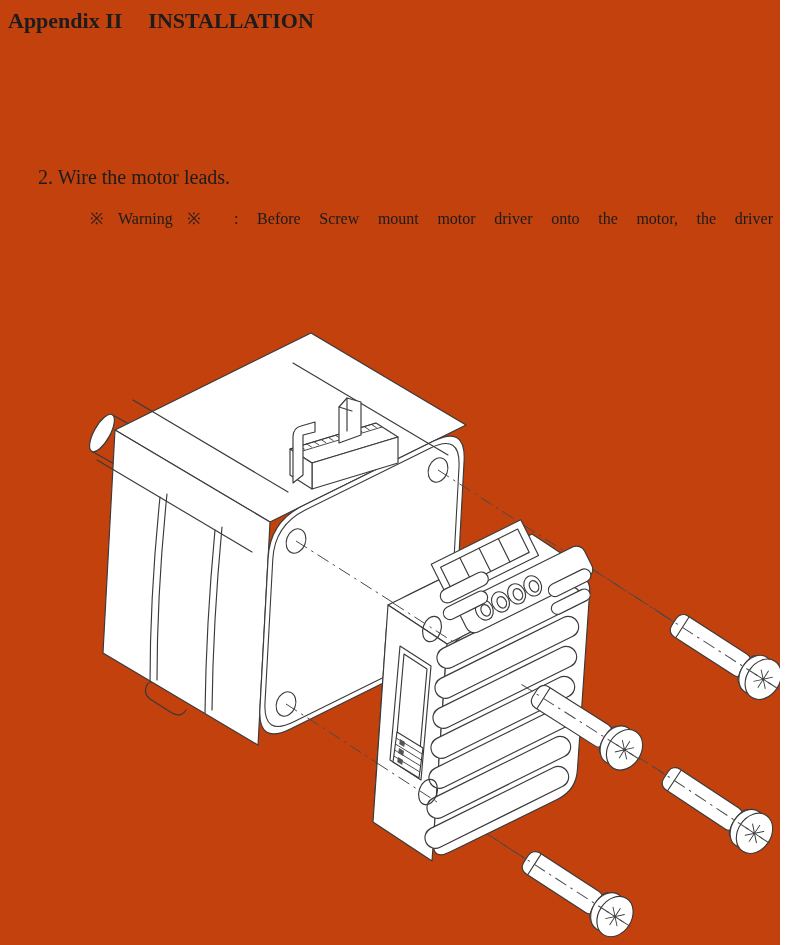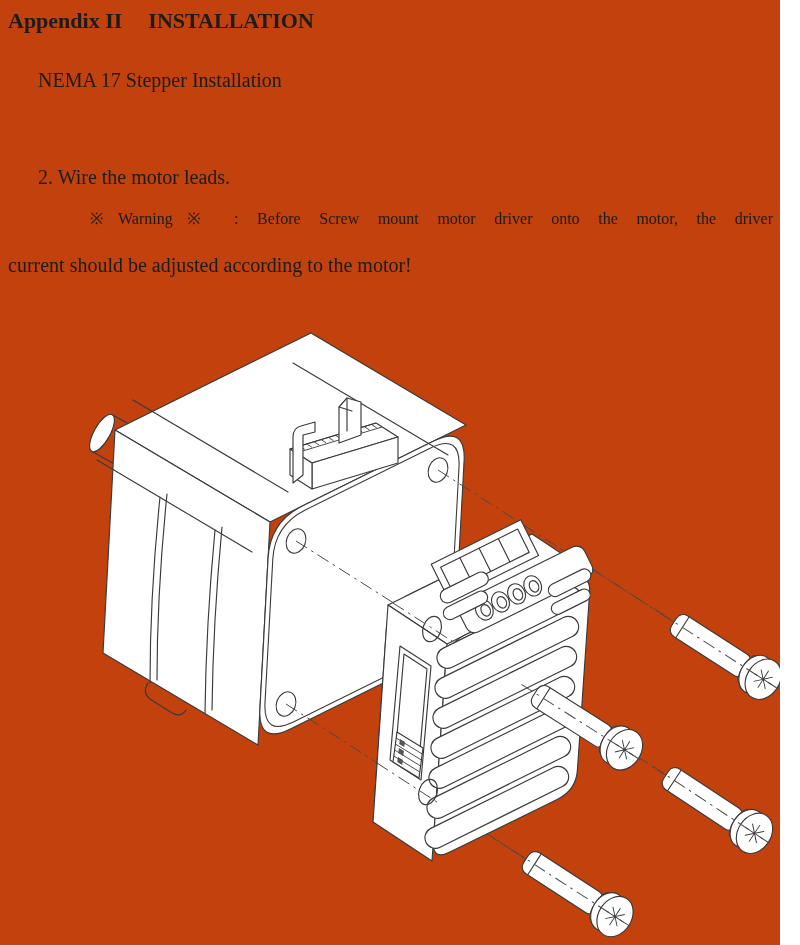--- a/index.html
+++ b/index.html
@@ -20,24 +20,22 @@
 </style>
 </head>
 <body>
 
 <div id="page">
 
   <div id="heading">
     <span>Appendix II</span><span class="gap"></span><span>INSTALLATION</span>
   </div>
 
-  <div class="doc-line" style="left:38px;top:68px">NEMA 17 Stepper Installation</div>
   <div class="doc-line" style="left:38px;top:165px">2. Wire the motor leads.</div>
   <div id="warn1">※Warning※ : Before Screw mount motor driver onto the motor, the driver</div>
-  <div class="doc-line" id="warn2">current should be adjusted according to the motor!</div>
 
   <figure id="fig" style="margin:0">
   <svg width="800" height="630" viewBox="0 0 800 630" role="img" aria-label="Exploded isometric line drawing: a motor driver and four mounting screws aligned by dash-dot centerlines to the mounting holes of a NEMA 17 stepper motor">
     <defs>
       <g id="screw-proto">
         <rect x="0" y="-12.5" width="87" height="25" rx="8" class="sd"></rect>
         <line x1="10" y1="-12" x2="10" y2="12" class="ln"></line>
         <ellipse cx="88" cy="0" rx="6" ry="16" class="sd"></ellipse>
         <ellipse cx="97" cy="0" rx="15" ry="20.5" class="sd"></ellipse>
         <ellipse cx="106" cy="0" rx="16.5" ry="21.5" class="sd"></ellipse>

